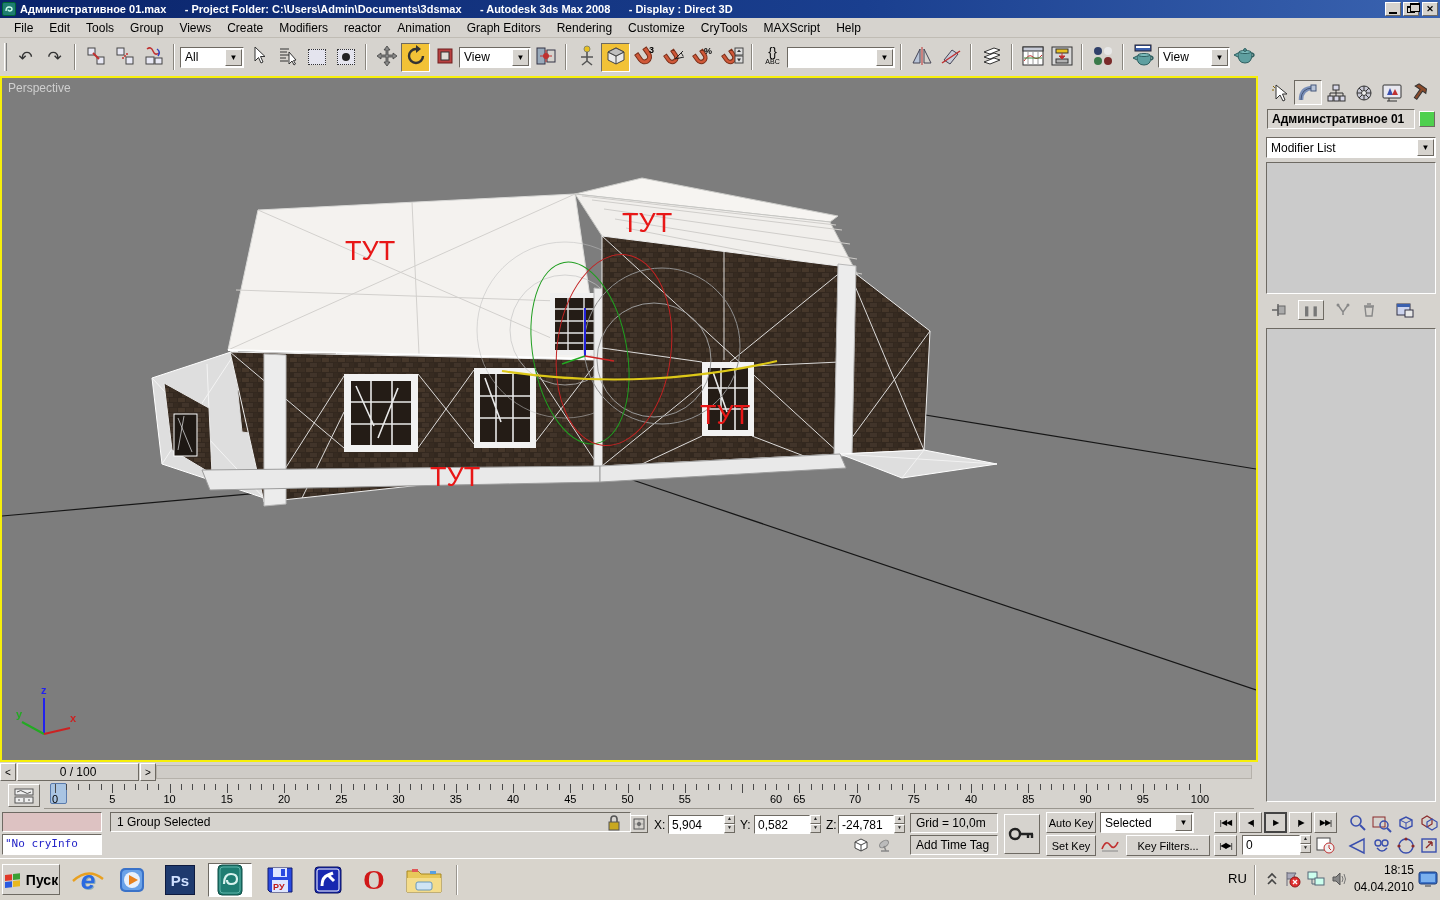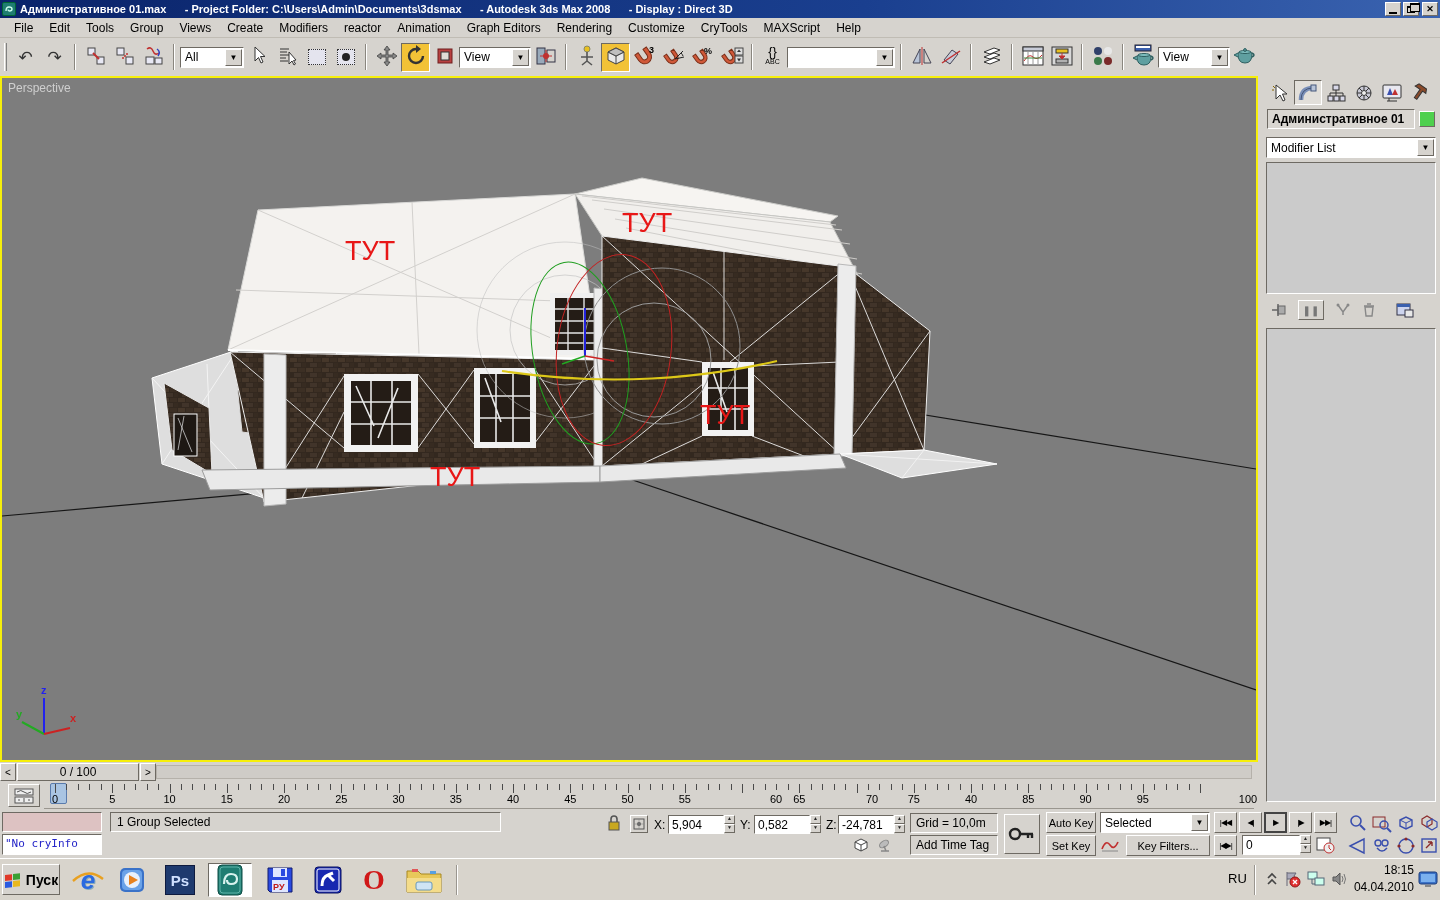--- a/index.html
+++ b/index.html
@@ -698,35 +698,35 @@
       <div class="rnum" style="left: 227px;">20</div>
       <div class="rnum" style="left: 284.25px;">25</div>
       <div class="rnum" style="left: 341.5px;">30</div>
       <div class="rnum" style="left: 398.75px;">35</div>
       <div class="rnum" style="left: 456px;">40</div>
       <div class="rnum" style="left: 513.25px;">45</div>
       <div class="rnum" style="left: 570.5px;">50</div>
       <div class="rnum" style="left: 627.75px;">55</div>
       <div class="rnum" style="left: 706px; margin-left: 13px;">60</div>
       <div class="rnum" style="left: 742.25px;">65</div>
-      <div class="rnum" style="left: 815px; text-align: center;">70</div>
+      <div class="rnum" style="left: 798px; text-align: center;">70</div>
       <div class="rnum" style="left: 856.75px;">75</div>
       <div class="rnum" style="left: 914px;">40</div>
       <div class="rnum" style="left: 971.25px;">85</div>
       <div class="rnum" style="left: 1028.5px;">90</div>
       <div class="rnum" style="left: 1085.75px;">95</div>
-      <div class="rnum" style="left: 1191px;">100</div>
+      <div class="rnum" style="left: 1143px;">100</div>
     </div>
 </div>
 
 <div id="statusbar">
   <div class="abs sunken" style="left:2px;top:2px;width:100px;height:20px;background:#ddc2c2;"></div>
   <div class="abs sunken" style="left:2px;top:24px;width:100px;height:21px;background:#fff;font-family:'DejaVu Sans Mono',monospace;color:#2424c8;font-size:11px;padding:2px 2px;white-space:nowrap;overflow:hidden;">"No cryInfo</div>
 
-  <div class="abs sunken" style="left:110px;top:2px;width:391px;height:20px;padding:2px 6px;font-size:12px;">1 Group Selected</div>
+  <div class="abs sunken" style="left:110px;top:2px;width:521px;height:20px;padding:2px 6px;font-size:12px;">1 Group Selected</div>
 
   <span class="abs" style="left:606px;top:4px;">
     <svg width="16" height="18" viewBox="0 0 16 18">
         <rect x="3" y="8" width="10" height="8" fill="#c8a820" stroke="#555"></rect>
         <path d="M5,8 V5 a3,3 0 0 1 6,0 V8" fill="none" stroke="#555" stroke-width="1.6"></path>
       </svg></span>
   <span class="abs raised" style="left:630px;top:5px;width:18px;height:18px;display:flex;align-items:center;justify-content:center;">
     <svg width="12" height="12" viewBox="0 0 12 12">
         <rect x="1" y="1" width="10" height="10" fill="none" stroke="#555"></rect>
         <circle cx="6" cy="6" r="2" fill="#555"></circle>
@@ -770,21 +770,21 @@
   <span class="abs raised" style="left:1004px;top:4px;width:36px;height:40px;display:flex;align-items:center;justify-content:center;">
     <svg width="28" height="16" viewBox="0 0 28 16">
         <circle cx="7" cy="8" r="5" fill="none" stroke="#222" stroke-width="2.4"></circle>
         <path d="M12,8 h13 M20,8 v4 M24,8 v4" stroke="#222" stroke-width="2.4"></path>
       </svg>
     </span>
 
   <span class="abs raised" style="left:1046px;top:2px;width:50px;height:21px;display:flex;align-items:center;justify-content:center;font-size:11px;">Auto Key</span>
   <span class="abs raised" style="left:1046px;top:25px;width:50px;height:21px;display:flex;align-items:center;justify-content:center;font-size:11px;">Set Key</span>
 
-  <div class="abs combo" style="left:1100px;top:2px;width:110px;">
+  <div class="abs combo" style="left:1100px;top:2px;width:94px;">
     <span class="cval">Selected</span>
     <span class="carr">▼</span>
     </div>
   <span class="abs" style="left:1100px;top:27px;">
     <svg width="20" height="16" viewBox="0 0 20 16">
         <path d="M2,12 Q6,2 10,8 T18,5" stroke="#c03030" fill="none" stroke-width="1.6"></path>
         <path d="M2,14 h16" stroke="#888"></path>
       </svg></span>
   <span class="abs raised" style="left:1126px;top:25px;width:84px;height:21px;display:flex;align-items:center;justify-content:center;font-size:11px;">Key Filters...</span>
 

